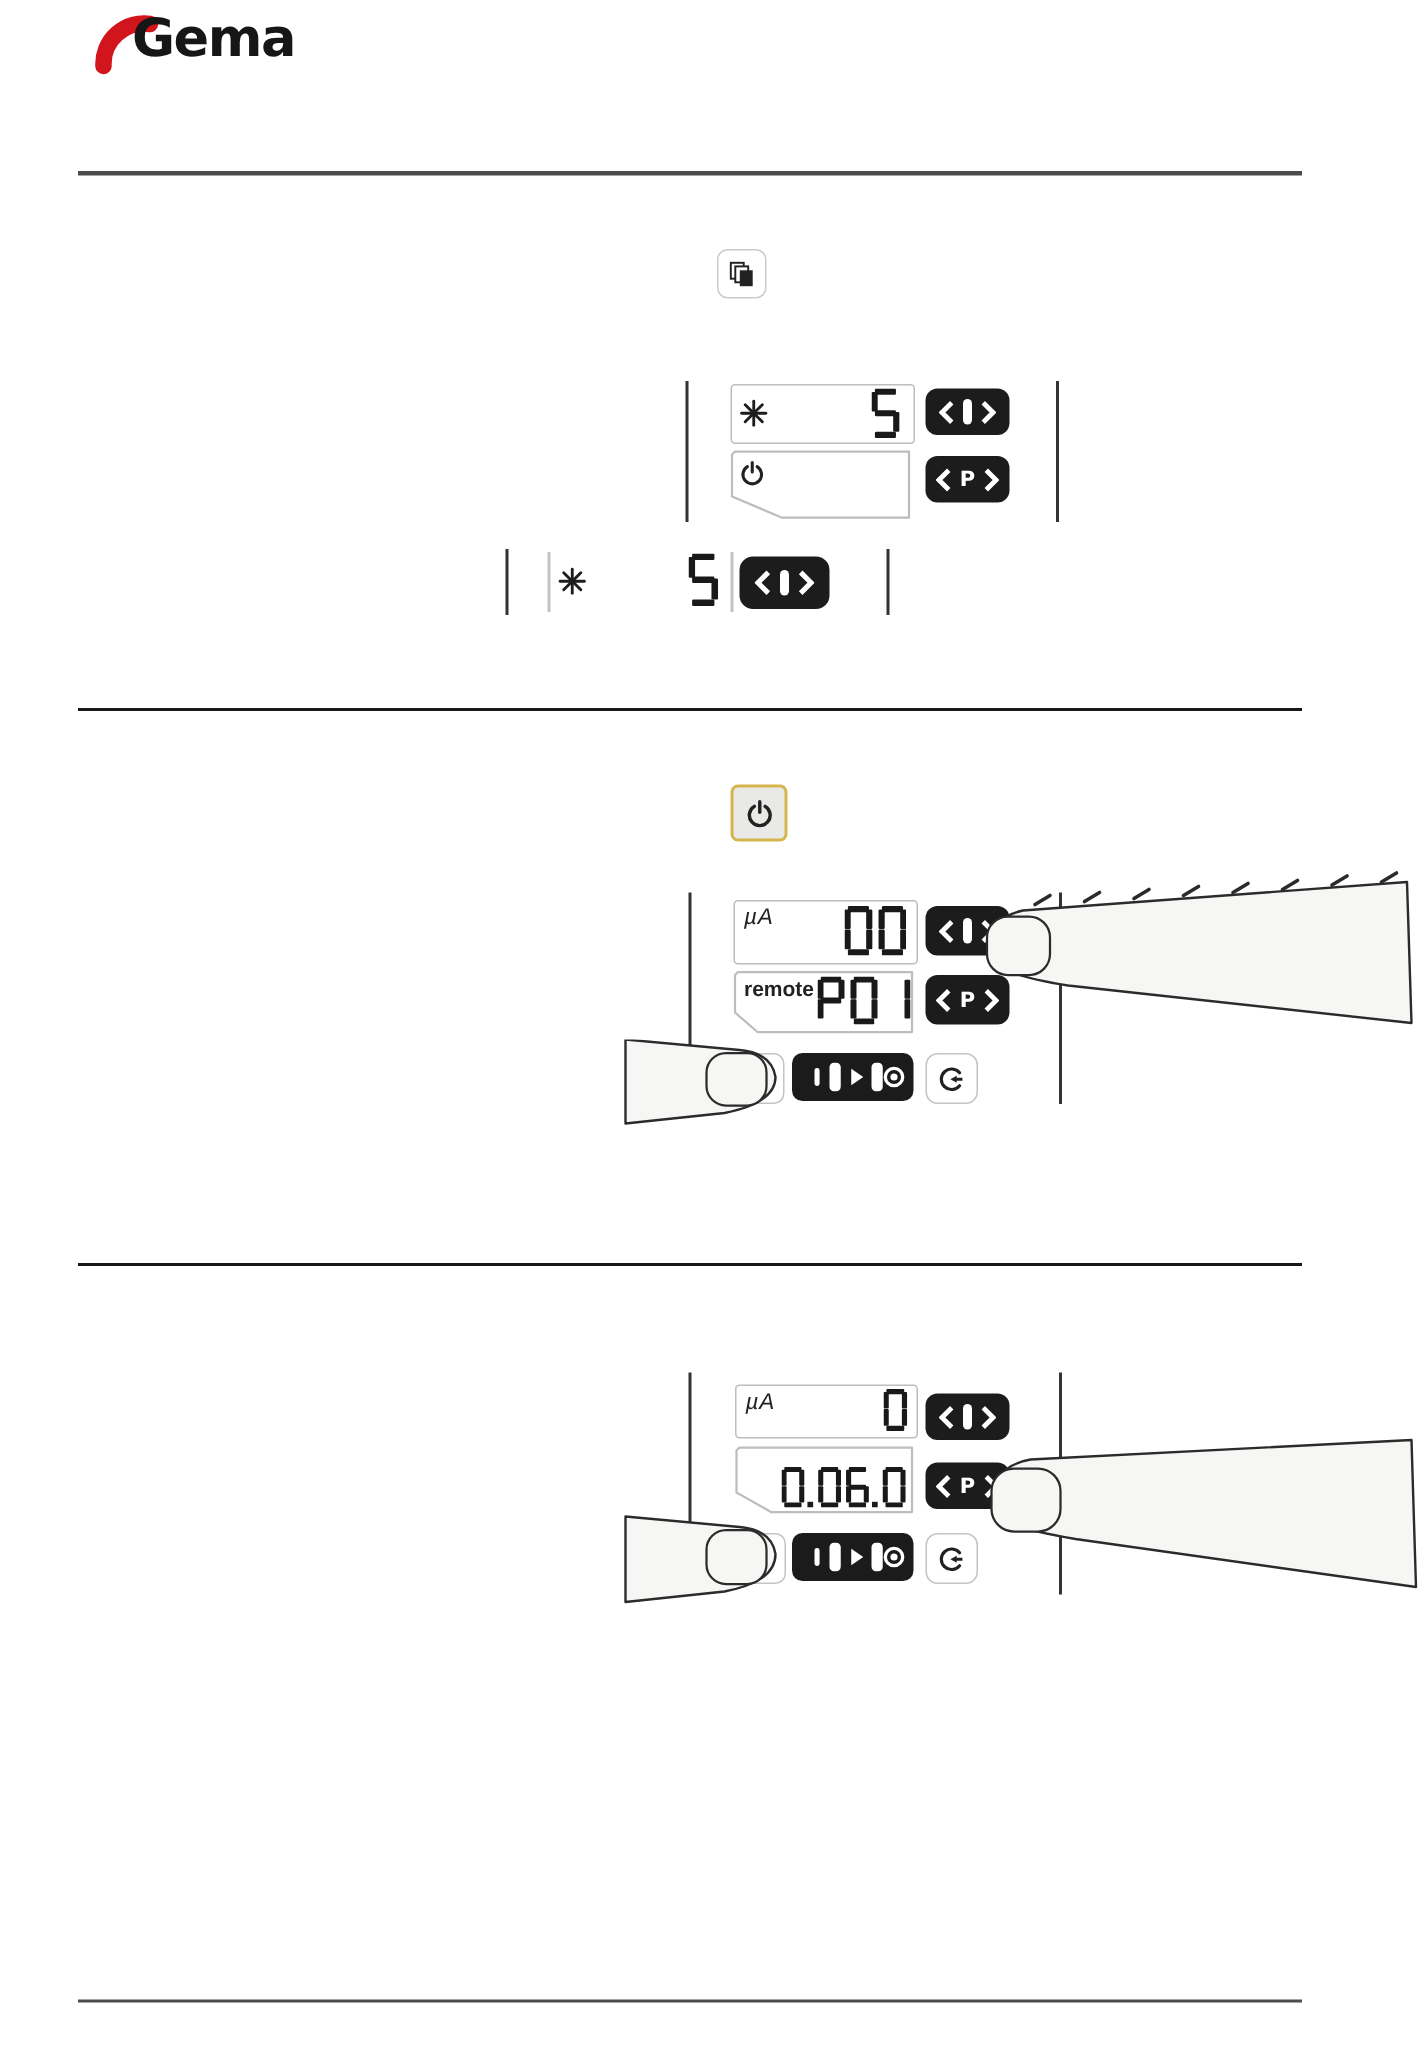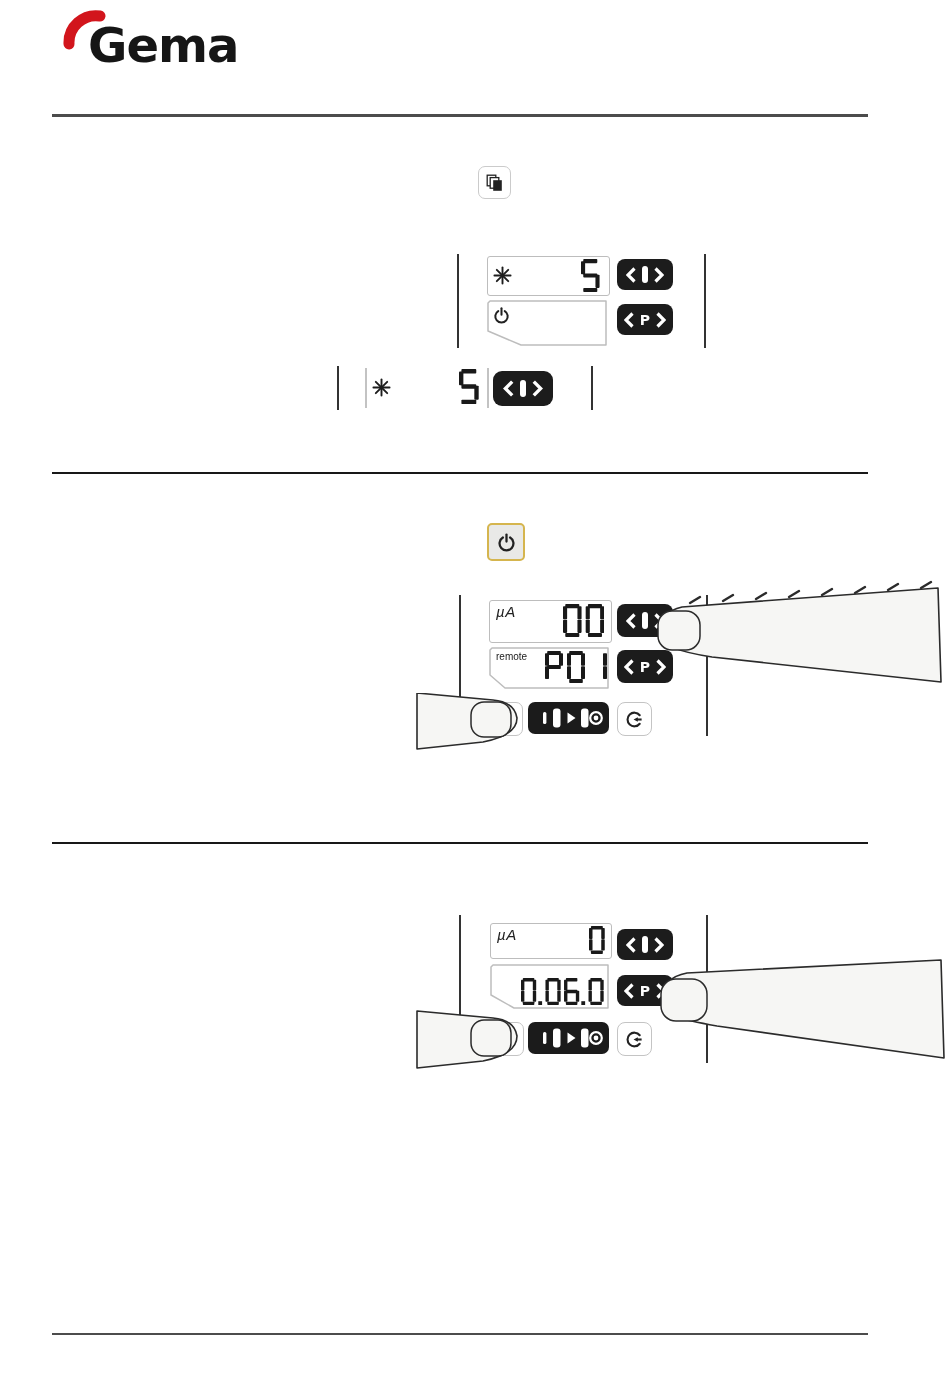--- a/index.html
+++ b/index.html
@@ -6,35 +6,35 @@
   body{width:950px;height:1378px;position:relative;font-family:"Liberation Sans",sans-serif;color:#161616;overflow:hidden;}
   .page{position:absolute;inset:0;}
 
   .rule{position:absolute;left:52px;width:816px;}
   .rule1{top:114px;height:3px;background:#4c4c4c;}
   .rule2{top:472px;height:2px;background:#181818;}
   .rule3{top:842px;height:2px;background:#181818;}
   .rule4{top:1333px;height:2px;background:#4c4c4c;}
 
   .logo{position:absolute;left:54px;top:4px;width:200px;height:62px;}
-  .logo-text{position:absolute;left:34px;top:13px;font-size:48px;font-weight:bold;letter-spacing:-1px;color:#161616;font-family:"DejaVu Sans","Liberation Sans",sans-serif;}
+  .logo-text{position:absolute;left:34px;top:2px;font-size:35px;font-weight:bold;letter-spacing:-1px;color:#161616;font-family:"DejaVu Sans","Liberation Sans",sans-serif;}
   .logo-arc{position:absolute;left:8px;top:4px;}
 
   
   .vline{position:absolute;width:2px;background:#333333;}
   .vline-light{position:absolute;width:1.5px;background:#c3c3c3;}
   .disp{position:absolute;background:#fff;border:1.5px solid #bdbdbd;border-radius:3px;}
   .panel-shape{position:absolute;}
   .kbtn{position:absolute;background:#1c1c1c;border-radius:8px;display:flex;align-items:center;justify-content:center;gap:6px;}
   .kbtn .midbar{width:6px;height:17px;background:#fff;border-radius:3px;}
   .kbtn .plabel{color:#fff;font-weight:bold;font-size:14px;line-height:1;font-family:"DejaVu Sans","Liberation Sans",sans-serif;}
   .wbtn{position:absolute;background:#fff;border:1.5px solid #c4c4c4;border-radius:7px;display:flex;align-items:center;justify-content:center;}
   .strip{position:absolute;background:#1b1b1b;border-radius:7px;display:flex;align-items:center;justify-content:center;}
   .unit-label{position:absolute;font-style:italic;font-size:15px;color:#222;letter-spacing:0.5px;}
-  .small-label{position:absolute;font-size:10px;font-weight:400;color:#222;}
+  .small-label{position:absolute;font-size:14px;font-weight:700;color:#222;}
   .seg{position:absolute;}
   .callout-btn{position:absolute;display:flex;align-items:center;justify-content:center;}
   .copies{width:31px;height:31px;background:#fff;border:1.5px solid #cbcbcb;border-radius:7px;}
   .power-hl{width:34px;height:34px;background:#e9e9e7;border:2px solid #d5b54e;border-radius:5px;}
   .hand{position:absolute;}
 </style>
 </head>
 <body>
 
 <div class="page">

